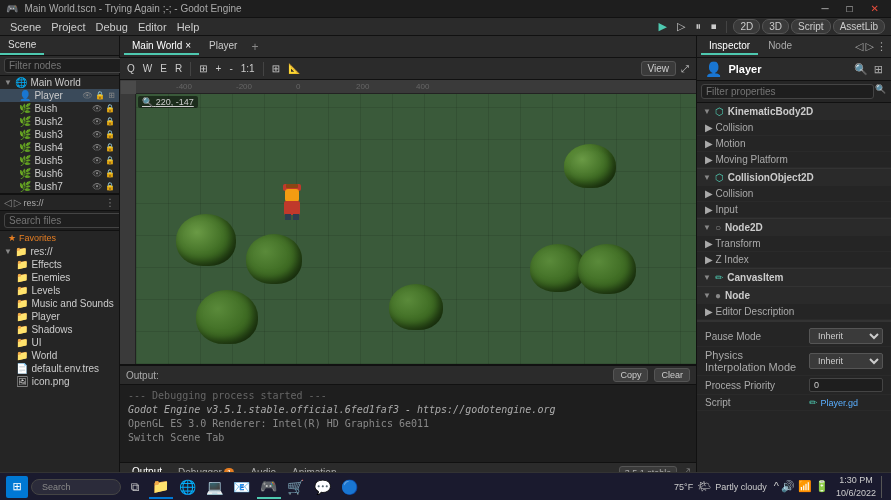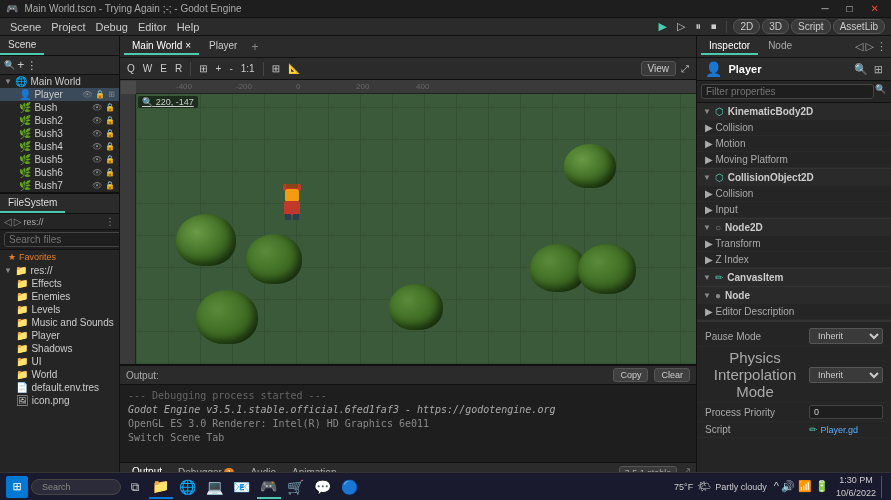--- a/index.html
+++ b/index.html
@@ -75,20 +75,21 @@
 
   <div style="width:120px; display:flex; flex-direction:column; border-right:1px solid #111;">
 
     <div style="display:flex; flex-direction:column; border-bottom:2px solid #111; max-height:245px;">
 
       <div style="display:flex; background:#2b2b2b; border-bottom:1px solid #111;">
         <span style="font-size:10px; color:#ddd; padding:3px 8px; border-bottom:2px solid #4ec9b0; cursor:pointer;">Scene</span>
       </div>
 
       <div style="display:flex; align-items:center; background:#2b2b2b; padding:2px 4px; gap:2px; border-bottom:1px solid #111;">
+        <input class="panel-search" type="text" placeholder="Filter nodes" style="">
         <span style="font-size:9px; color:#888;">🔍</span>
         <span style="font-size:12px; color:#ccc; cursor:pointer;">+</span>
         <span style="font-size:11px; color:#ccc; cursor:pointer;">⋮</span>
       </div>
 
       <div style="flex:1; overflow-y:auto; background:#252525;">
 
         <div class="tree-item">
           <span style="font-size:8px; color:#888;">▼</span>
           <span style="font-size:10px;">🌐</span>
@@ -150,23 +151,20 @@
           <span class="indent"></span>
           <span style="font-size:10px;">🌿</span>
           <span class="tree-label">Bush7</span>
           <span style="font-size:8px; color:#888;">👁</span>
           <span style="font-size:8px; color:#888;">🔒</span>
         </div>
       </div>
     </div>
 
     <div style="flex:1; display:flex; flex-direction:column; overflow:hidden;">
-      <div style="display:flex; background:#2b2b2b; border-bottom:1px solid #111;">
-        <span style="font-size:10px; color:#ddd; padding:3px 8px; border-bottom:2px solid #4ec9b0; cursor:pointer;">FileSystem</span>
-      </div>
       <div style="display:flex; align-items:center; padding:2px 4px; gap:2px; border-bottom:1px solid #111; background:#252525;">
         <button style="background:none; border:none; color:#888; font-size:10px; cursor:pointer;">◁</button>
         <button style="background:none; border:none; color:#888; font-size:10px; cursor:pointer;">▷</button>
         <span style="font-size:9px; color:#aaa; flex:1;">res://</span>
         <button style="background:none; border:none; color:#888; font-size:10px; cursor:pointer;">⋮</button>
       </div>
       <div style="padding:2px 4px; border-bottom:1px solid #111; display:flex; gap:2px;">
         <input class="fs-search" type="text" placeholder="Search files" style="">
 
       </div>
@@ -448,21 +446,21 @@
       </div>
 
       <div style="padding:4px 0; border-top:1px solid #333;">
         <div class="prop-row">
           <span class="prop-name">Pause Mode</span>
           <select class="prop-dropdown">
             <option>Inherit</option>
           </select>
         </div>
         <div class="prop-row">
-          <span class="prop-name" style="font-size:15px;text-align:center;">Physics Interpolation Mode</span>
+          <span class="prop-name" style="font-size:11px;">Physics Interpolation Mode</span>
           <select class="prop-dropdown">
             <option>Inherit</option>
           </select>
         </div>
         <div class="prop-row">
           <span class="prop-name">Process Priority</span>
           <input type="number" class="prop-input" value="0" style="">
         </div>
         <div class="prop-row">
           <span class="prop-name">Script</span>

